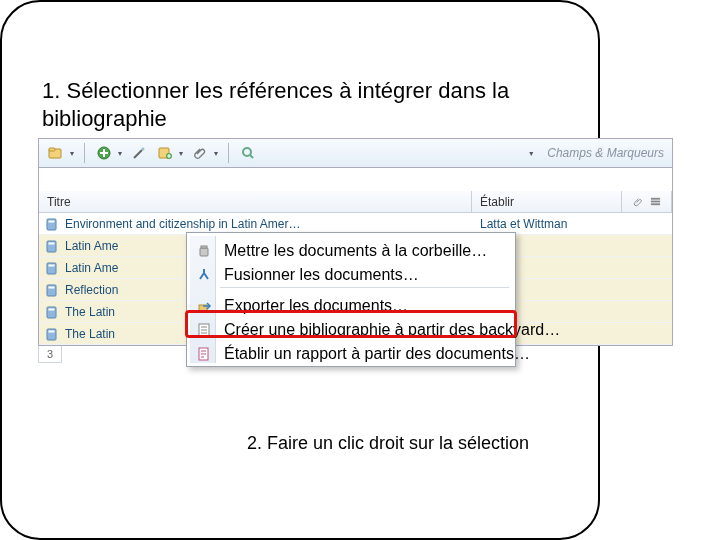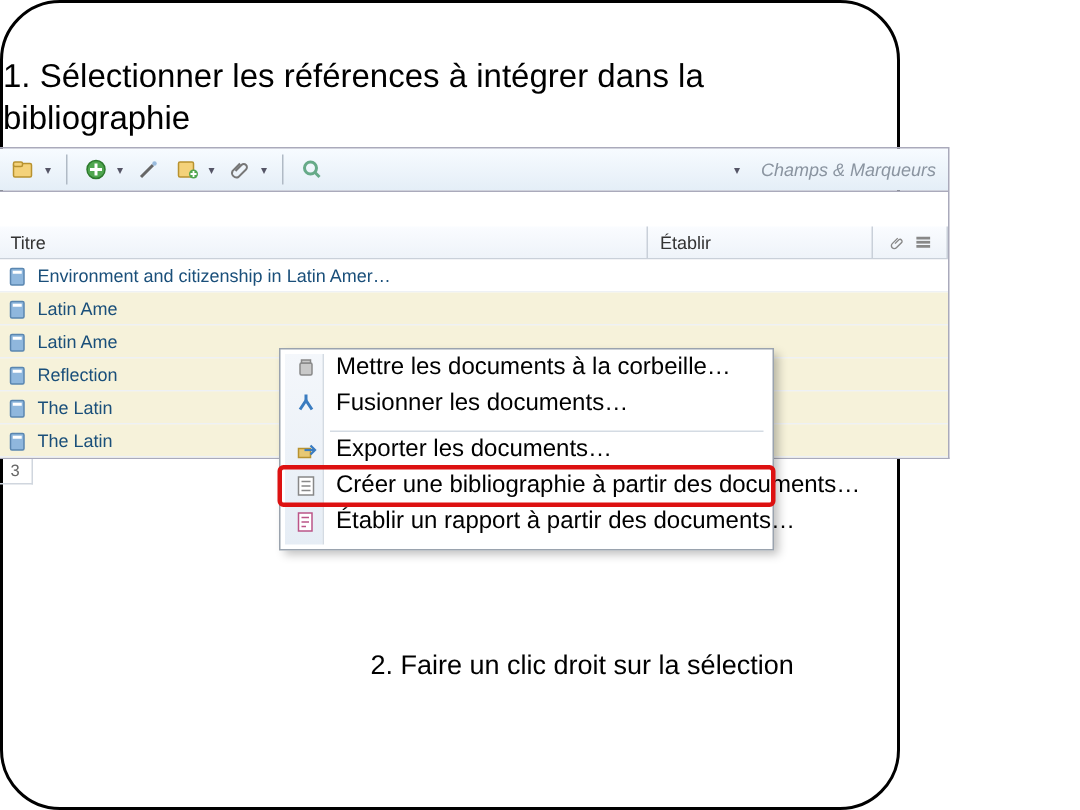--- a/index.html
+++ b/index.html
@@ -2,20 +2,21 @@
 <html><head>
 <meta charset="utf-8">
 <style>
   * { box-sizing: border-box; margin: 0; padding: 0; }
   html, body { width: 720px; height: 540px; font-family: Arial, sans-serif; background: #fff; }
   .slide {
     width: 600px; height: 540px;
     border: 2px solid #000;
     border-radius: 40px;
     position: relative;
+    padding: 40px;
   }
   .step1 {
     font-size: 22px;
     line-height: 1.25;
     margin: 35px 0 6px 0;
   }
   .step2 {
     font-size: 18px;
     line-height: 1.25;
     position: absolute;
@@ -67,21 +68,21 @@
     background:#fff;
     border:1px solid #9aa3ae;
     box-shadow: 3px 3px 6px rgba(0,0,0,0.25);
     padding: 3px;
   }
   .ctxmenu .stripe {
     position:absolute; left:3px; top:3px; bottom:3px; width:26px;
     background:linear-gradient(#f4f7fb,#e6edf5);
     border-right:1px solid #d4dbe3;
   }
-  .mi { position:relative; display:flex; align-items:flex-start; height:24px; padding-left:34px; white-space:nowrap; }
+  .mi { position:relative; display:flex; align-items:flex-end; height:24px; padding-left:34px; white-space:nowrap; }
   .mi-icon { position:absolute; left:5px; width:18px; height:18px; display:flex; align-items:center; justify-content:center; }
   .mi-sep { height:1px; margin:3px 3px 3px 30px; background:#d4dbe3; }
   .highlight-box {
     position:absolute; border:3px solid #d11; border-radius:4px; pointer-events:none;
   }
 </style>
 </head>
 <body>
 
 <div class="slide">
@@ -157,20 +158,21 @@
         <div class="row">
           <div class="cell-title">
               <span class="book-icon">
                 <svg viewBox="0 0 14 14" width="14" height="14">
                   <rect x="2" y="2" width="9" height="11" rx="1" fill="#8fb7dd" stroke="#5a86b0"></rect>
                   <rect x="3.5" y="3.5" width="6" height="2" fill="#fff"></rect>
                 </svg>
               </span>
               <span>Environment and citizenship in Latin Amer…</span>
             </div>
+          <div class="cell-creator">Latta et Wittman</div>
           <div class="cell-icons"></div>
         </div>
         <div class="row sel">
           <div class="cell-title row-left-cut">
               <span class="book-icon">
                 <svg viewBox="0 0 14 14" width="14" height="14">
                   <rect x="2" y="2" width="9" height="11" rx="1" fill="#8fb7dd" stroke="#5a86b0"></rect>
                   <rect x="3.5" y="3.5" width="6" height="2" fill="#fff"></rect>
                 </svg>
               </span>
@@ -257,21 +259,21 @@
         </span>
       <span>Exporter les documents…</span>
     </div>
     <div class="mi">
       <span class="mi-icon">
           <svg viewBox="0 0 16 16" width="16" height="16">
             <rect x="3" y="2" width="10" height="12" fill="#fff" stroke="#888"></rect>
             <path d="M5 5h6M5 8h6M5 11h6" stroke="#888"></path>
           </svg>
         </span>
-      <span>Créer une bibliographie à partir des documents…</span>
+      <span>Créer une bibliographie à partir des backyard…</span>
     </div>
     <div class="mi">
       <span class="mi-icon">
           <svg viewBox="0 0 16 16" width="16" height="16">
             <rect x="3" y="2" width="9" height="12" fill="#fff" stroke="#b58"></rect>
             <path d="M5 5h5M5 8h5M5 11h3" stroke="#b58"></path>
           </svg>
         </span>
       <span>Établir un rapport à partir des documents…</span>
     </div>

